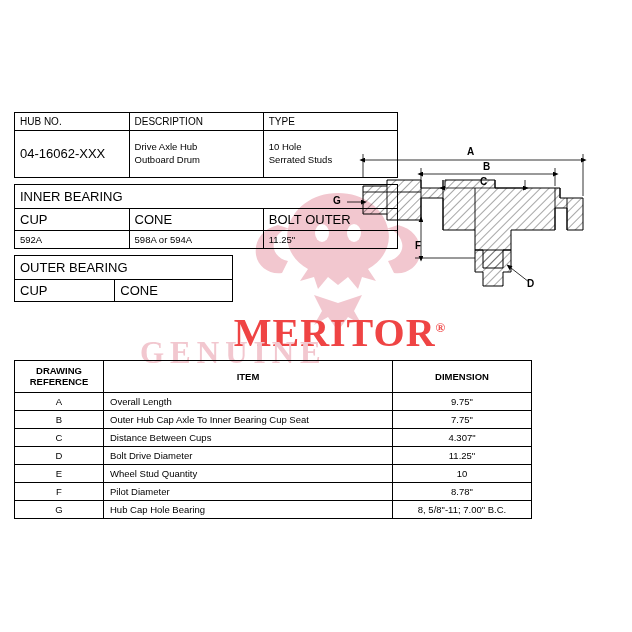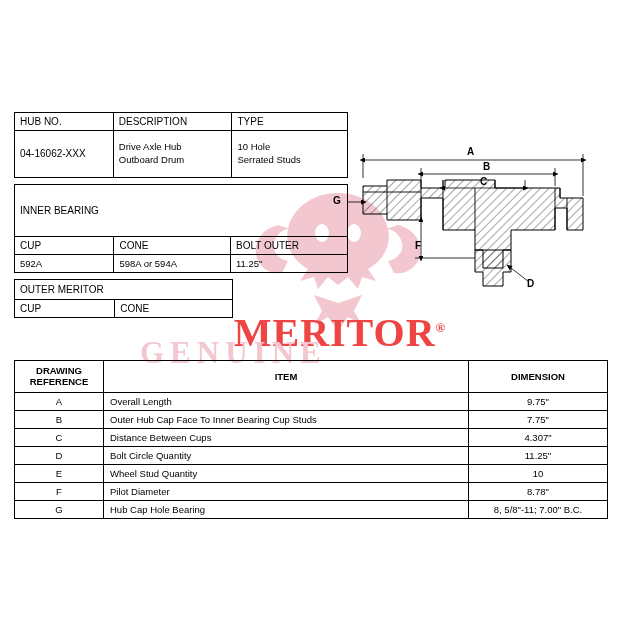--- a/index.html
+++ b/index.html
@@ -74,30 +74,30 @@
     text-align: left;
     background: transparent;
   }
   .hdr {
     font-weight: bold;
     text-align: center;
     font-size: 10px;
     padding-top: 6px;
     padding-bottom: 6px;
   }
-  .lbl-bold { font-weight: bold; font-size: 10px; }
+  .lbl-bold { font-weight: bold; font-size: 13px; }
   .cell-tall { height: 40px; vertical-align: top; padding-top: 6px; line-height: 1.35; }
 
   
   #top-left-block { left: 14px; top: 112px; width: 318px; }
-  #top-left-block table { width: 334px; }
+  #top-left-block table { width: 384px; }
 
   
   #bottom-block { left: 14px; top: 360px; width: 518px; }
-  #bottom-block table { width: 594px; font-size: 9.5px; }
+  #bottom-block table { width: 518px; font-size: 9.5px; }
   #bottom-block th {
     font-weight: bold;
     text-align: center;
     font-size: 9.5px;
     line-height: 1.2;
     padding: 4px 3px;
   }
   #bottom-block td.ref { text-align: center; width: 78px; }
   #bottom-block td.item { text-align: left; padding-left: 6px; }
   #bottom-block td.dim { text-align: center; width: 128px; }
@@ -152,39 +152,39 @@
 Outboard Drum</td>
       <td class="cell-tall" style="white-space:pre-line">10 Hole
 Serrated Studs</td>
     </tr>
   </tbody>
     </table>
 
   <table class="grid" style="margin-top:6px">
     <tbody>
         <tr>
-      <td class="lbl-bold" colspan="3" style="padding:20px 5px">INNER BEARING</td>
+      <td class="lbl-bold" colspan="3" style="padding:4px 5px">INNER BEARING</td>
     </tr>
     <tr>
       <td class="lbl-bold" style="width:94px">CUP</td>
       <td class="lbl-bold" style="width:112px">CONE</td>
       <td class="lbl-bold" style="width:112px">BOLT OUTER</td>
     </tr>
     <tr>
       <td>592A</td>
       <td>598A or 594A</td>
       <td>11.25"</td>
     </tr>
   </tbody>
     </table>
 
   <table class="grid" style="margin-top:6px; width:219px">
     <tbody>
         <tr>
-      <td class="lbl-bold" colspan="2" style="padding:4px 5px">OUTER MERITOR</td>
+      <td class="lbl-bold" colspan="2" style="padding:4px 5px">OUTER BEARING</td>
     </tr>
     <tr>
       <td class="lbl-bold" style="width:94px">CUP</td>
       <td class="lbl-bold" style="width:112px">CONE</td>
     </tr>
   </tbody>
     </table>
 </div>
 
 <div id="drawing">
@@ -262,31 +262,31 @@
       </tr>
     </thead>
     <tbody>
       <tr>
         <td class="ref">A</td>
         <td class="item">Overall Length</td>
         <td class="dim">9.75"</td>
       </tr>
       <tr>
         <td class="ref">B</td>
-        <td class="item">Outer Hub Cap Face To Inner Bearing Cup Studs</td>
+        <td class="item">Outer Hub Cap Axle To Inner Bearing Cup Seat</td>
         <td class="dim">7.75"</td>
       </tr>
       <tr>
         <td class="ref">C</td>
         <td class="item">Distance Between Cups</td>
         <td class="dim">4.307"</td>
       </tr>
       <tr>
         <td class="ref">D</td>
-        <td class="item">Bolt Circle Quantity</td>
+        <td class="item">Bolt Drive Diameter</td>
         <td class="dim">11.25"</td>
       </tr>
       <tr>
         <td class="ref">E</td>
         <td class="item">Wheel Stud Quantity</td>
         <td class="dim">10</td>
       </tr>
       <tr>
         <td class="ref">F</td>
         <td class="item">Pilot Diameter</td>

